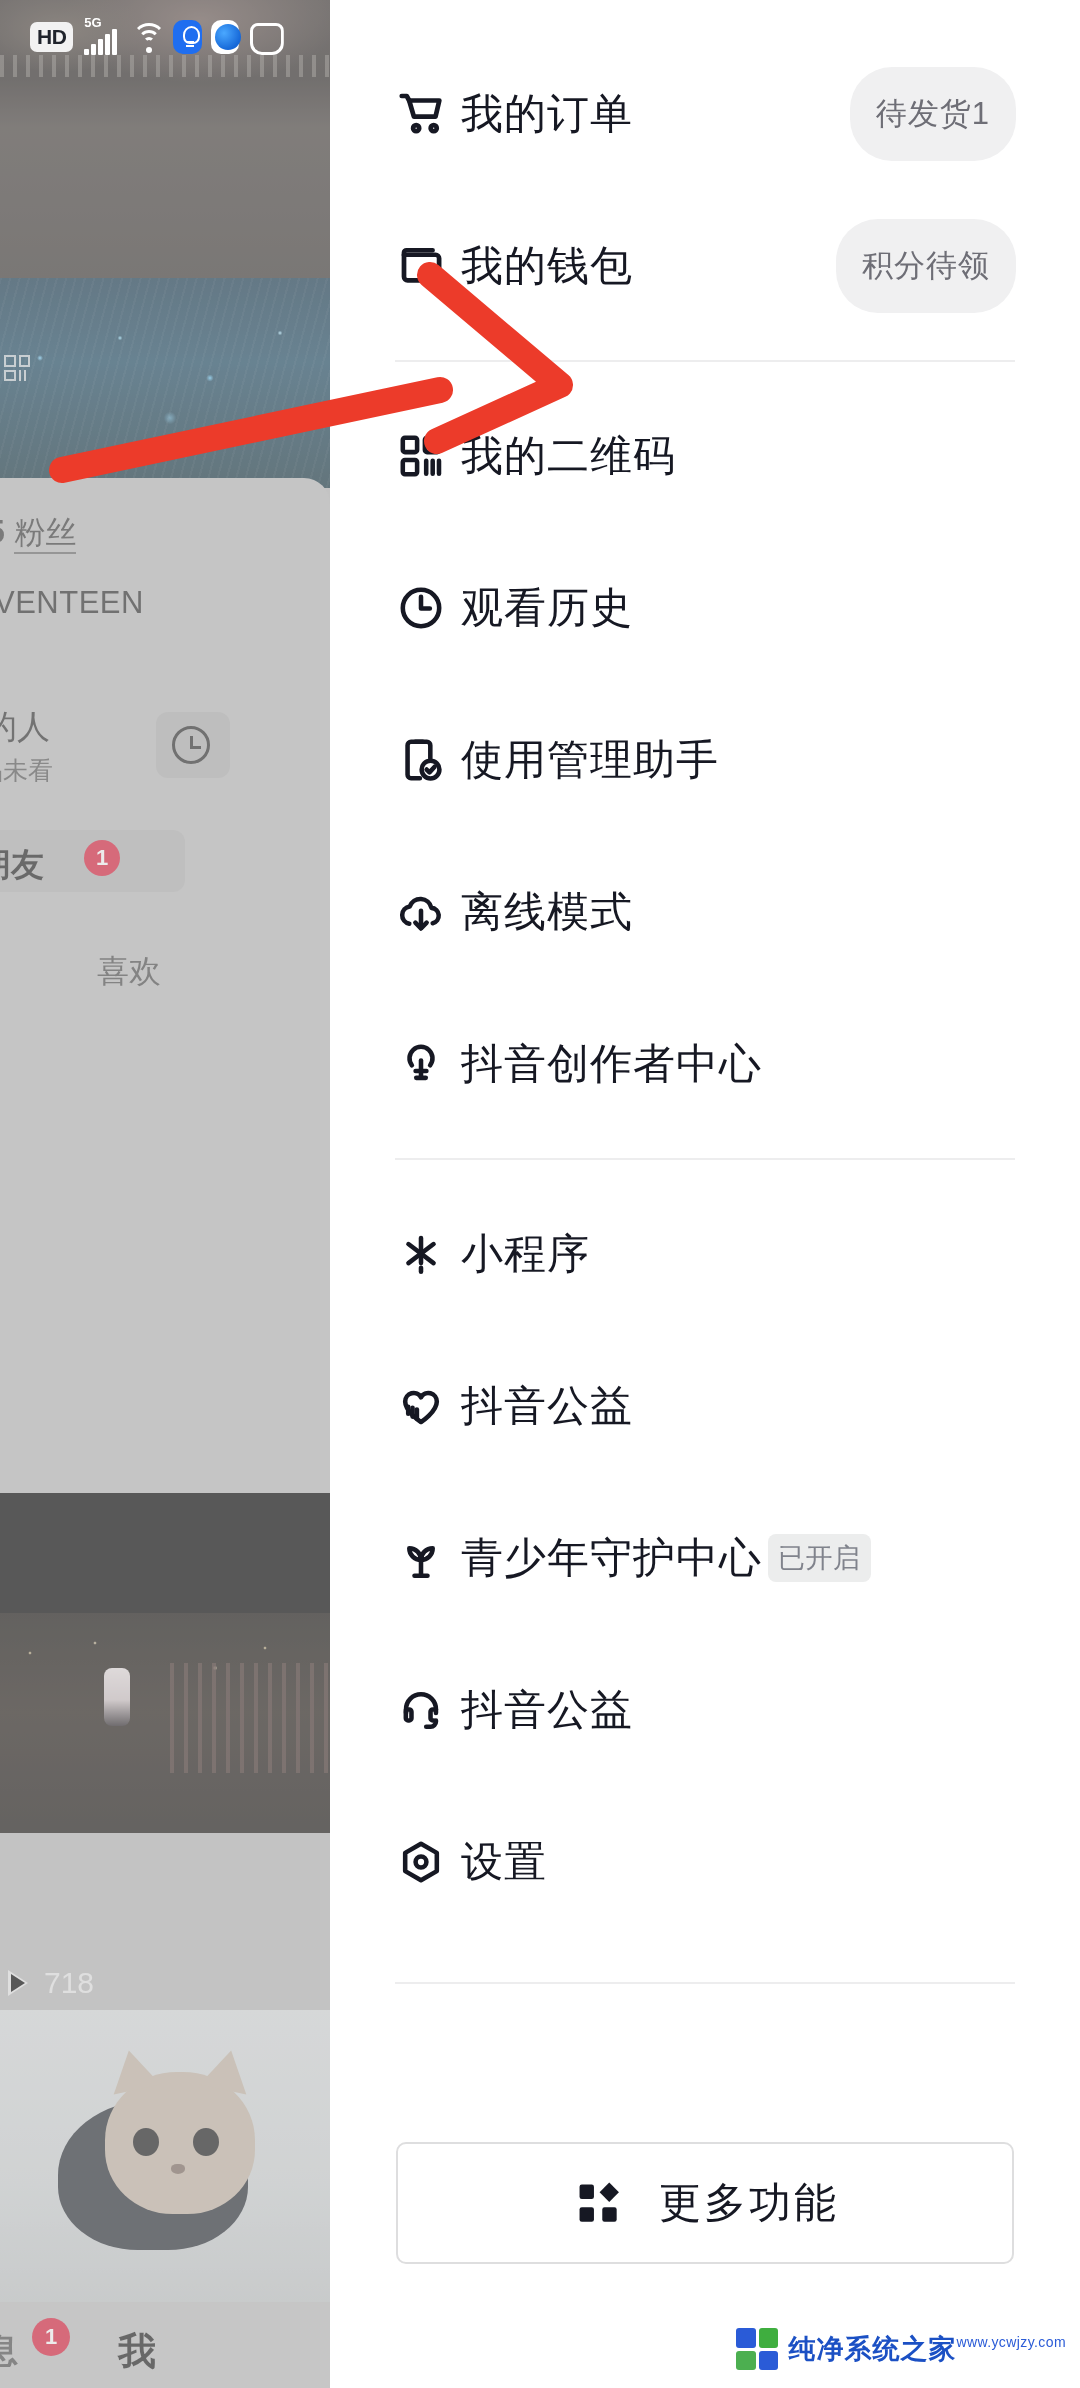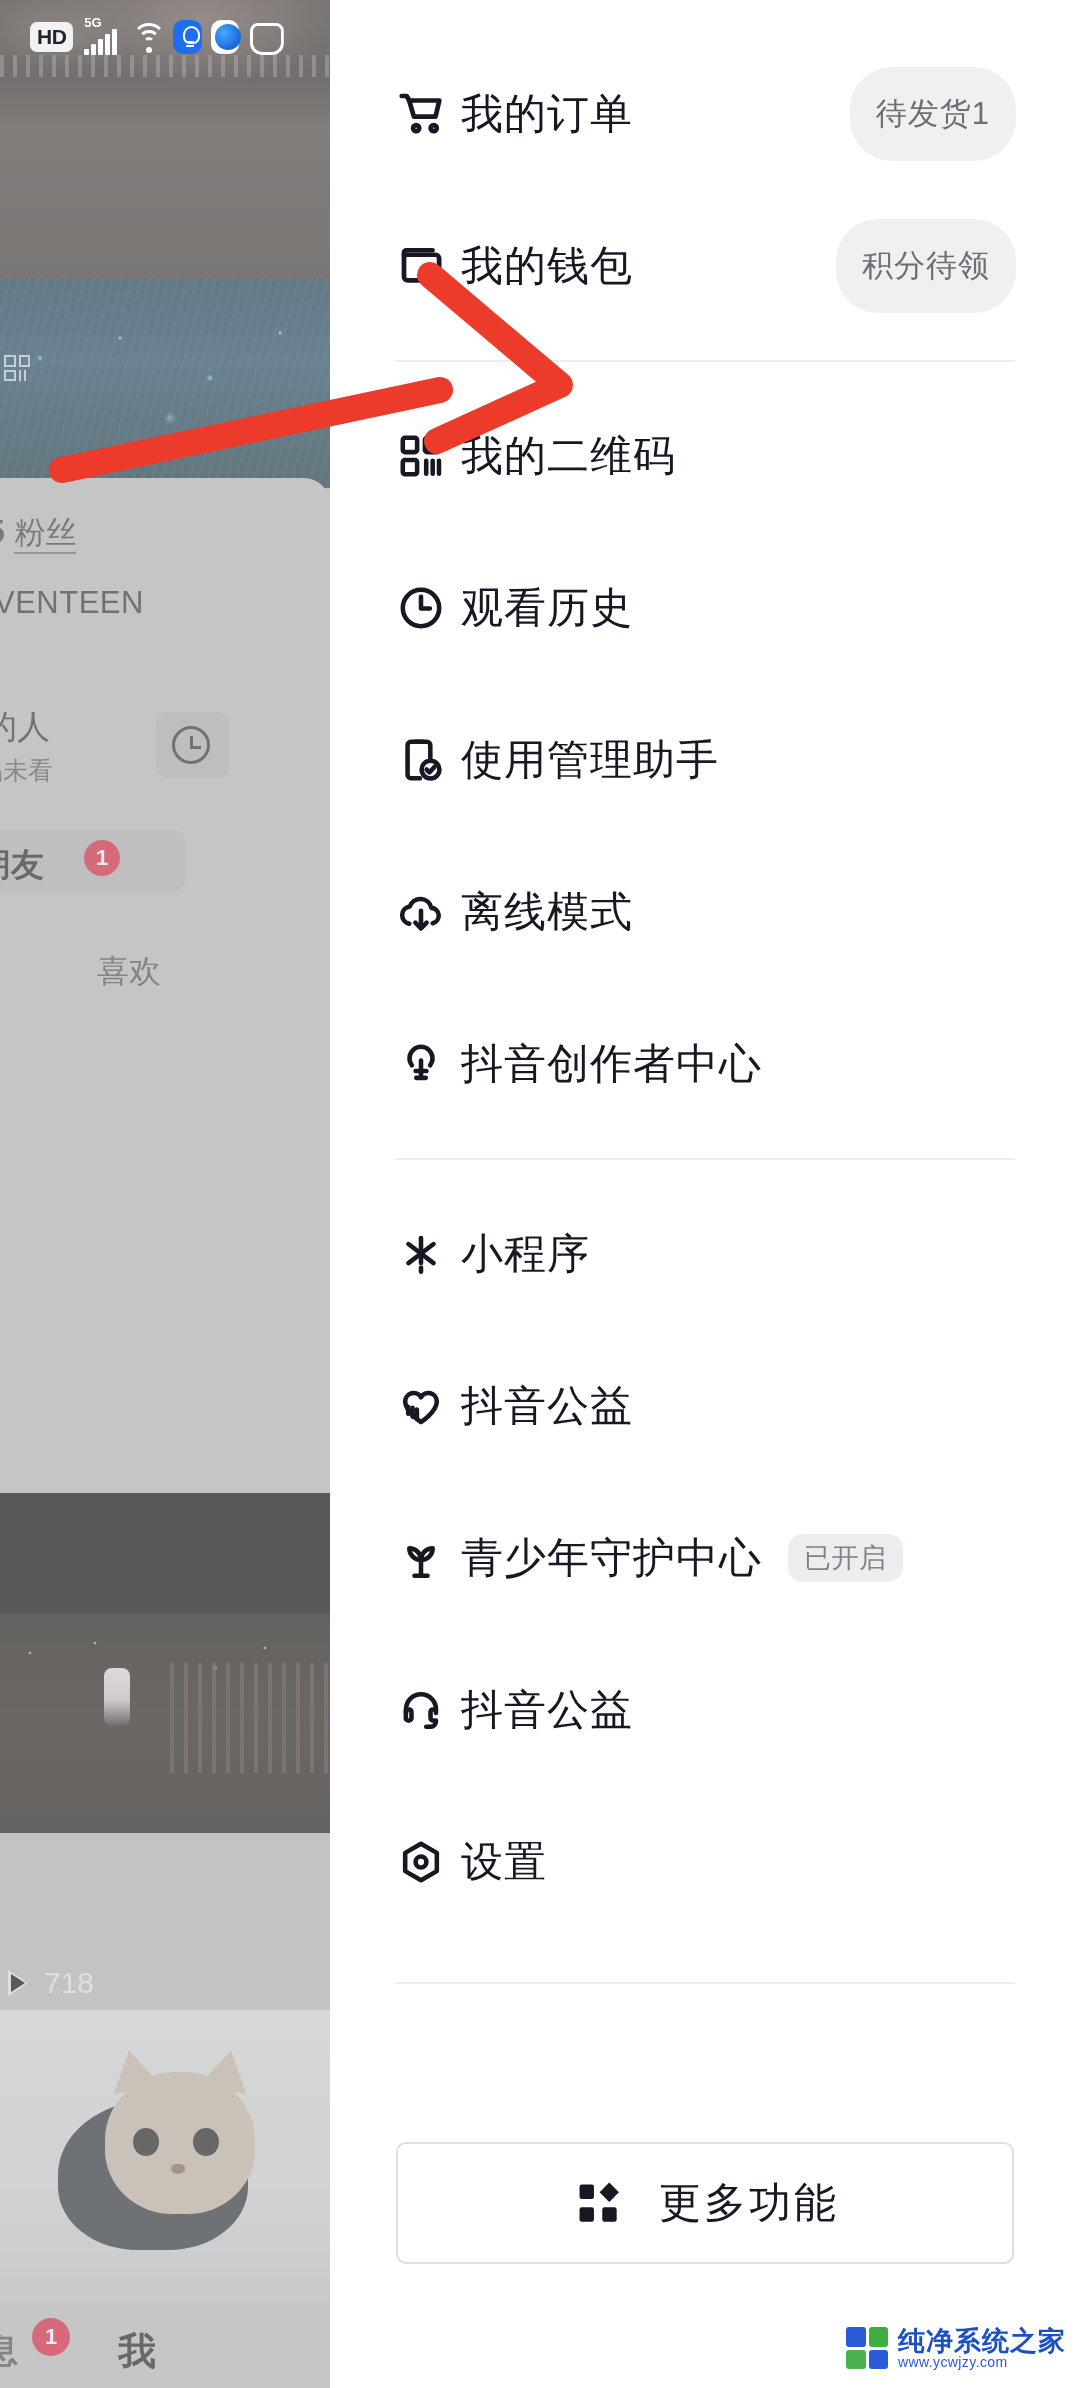--- a/index.html
+++ b/index.html
@@ -209,22 +209,22 @@
   .mi-label{
     font-size:42px; color:#161823; letter-spacing:1px;
     font-family:"Liberation Sans","DejaVu Sans",sans-serif;
   }
   .mi-badge-right{
     position:absolute; right:64px; top:50%; transform:translateY(-50%);
     background:#f0f0f1; color:#6e6e76; font-size:31px;
     padding:26px 26px; border-radius:42px; letter-spacing:1px; white-space:nowrap;
   }
   .mi-badge-inline{
-    margin-left:26px; background:#eceded; color:#80838c; font-size:27px;
-    padding:6px 16px; border-radius:15px; letter-spacing:.5px;
+    margin-left:6px; background:#eceded; color:#80838c; font-size:27px;
+    padding:6px 10px; border-radius:8px; letter-spacing:.5px;
   }
   .divider{ height:2px; background:#ededee; margin:18px 65px 18px 65px; }
 
   .more-btn{
     position:absolute; left:66px; top:2142px; width:618px; height:122px;
     border:2px solid #dededf; border-radius:10px;
     display:flex; align-items:center; justify-content:center; gap:34px;
     background:#fff;
   }
   .more-label{ font-size:42px; color:#161823; letter-spacing:3px; }
@@ -243,21 +243,21 @@
   #watermark{
     position:absolute; right:14px; bottom:18px; z-index:40;
     display:flex; align-items:center; gap:10px;
   }
   .wm-logo{ width:42px; height:42px; display:grid; grid-template-columns:1fr 1fr; grid-template-rows:1fr 1fr; gap:3px; }
   .wm-logo i{ display:block; border-radius:3px; }
   .wm-logo i:nth-child(1){ background:#2a5bd7; }
   .wm-logo i:nth-child(2){ background:#3fae3f; }
   .wm-logo i:nth-child(3){ background:#4caf50; }
   .wm-logo i:nth-child(4){ background:#2a5bd7; }
-  .wm-text{ display:flex; flex-direction:column; line-height:1.05;justify-content:space-between; }
+  .wm-text{ display:flex; flex-direction:row; line-height:1.05;justify-content:space-between; }
   .wm-name{ font-size:27px; font-weight:700; color:#1b50c4; letter-spacing:1px; }
   .wm-url{ font-size:14px; color:#2a5bd7; letter-spacing:.4px; }
 </style>
 </head>
 <body>
 
 <div id="screen">
 
   <div id="bg">
     <div class="bg-photo-top"></div>

